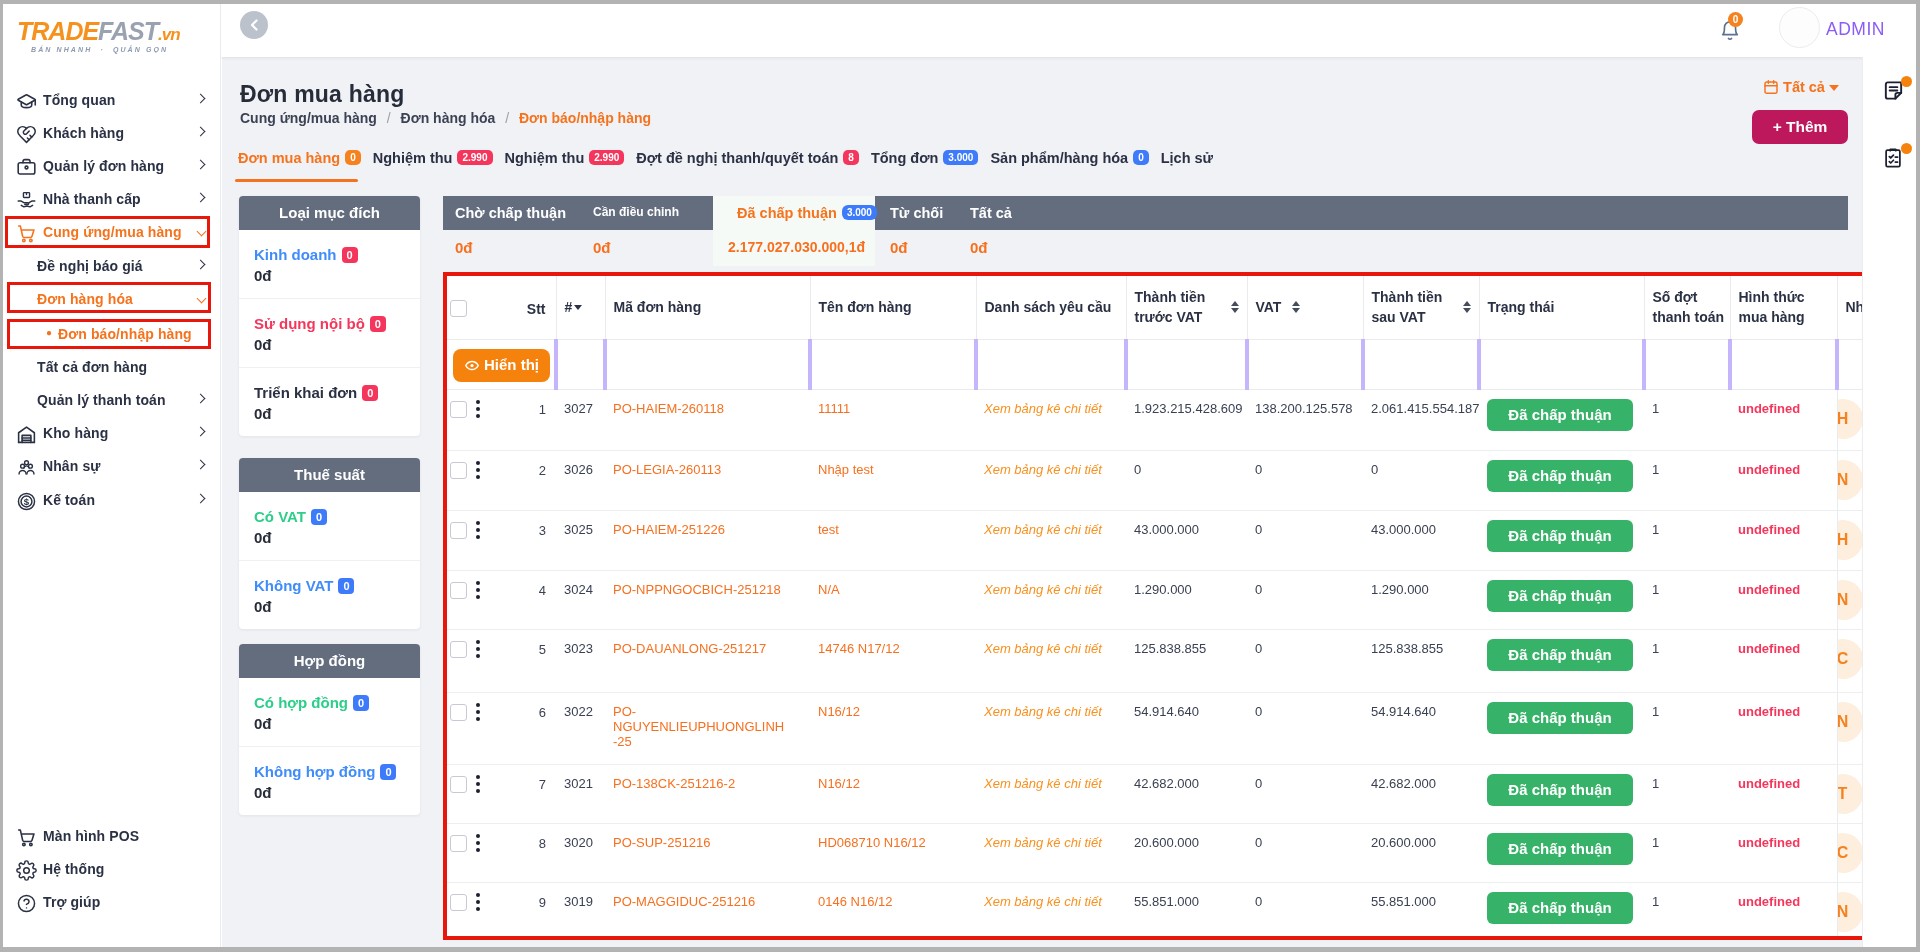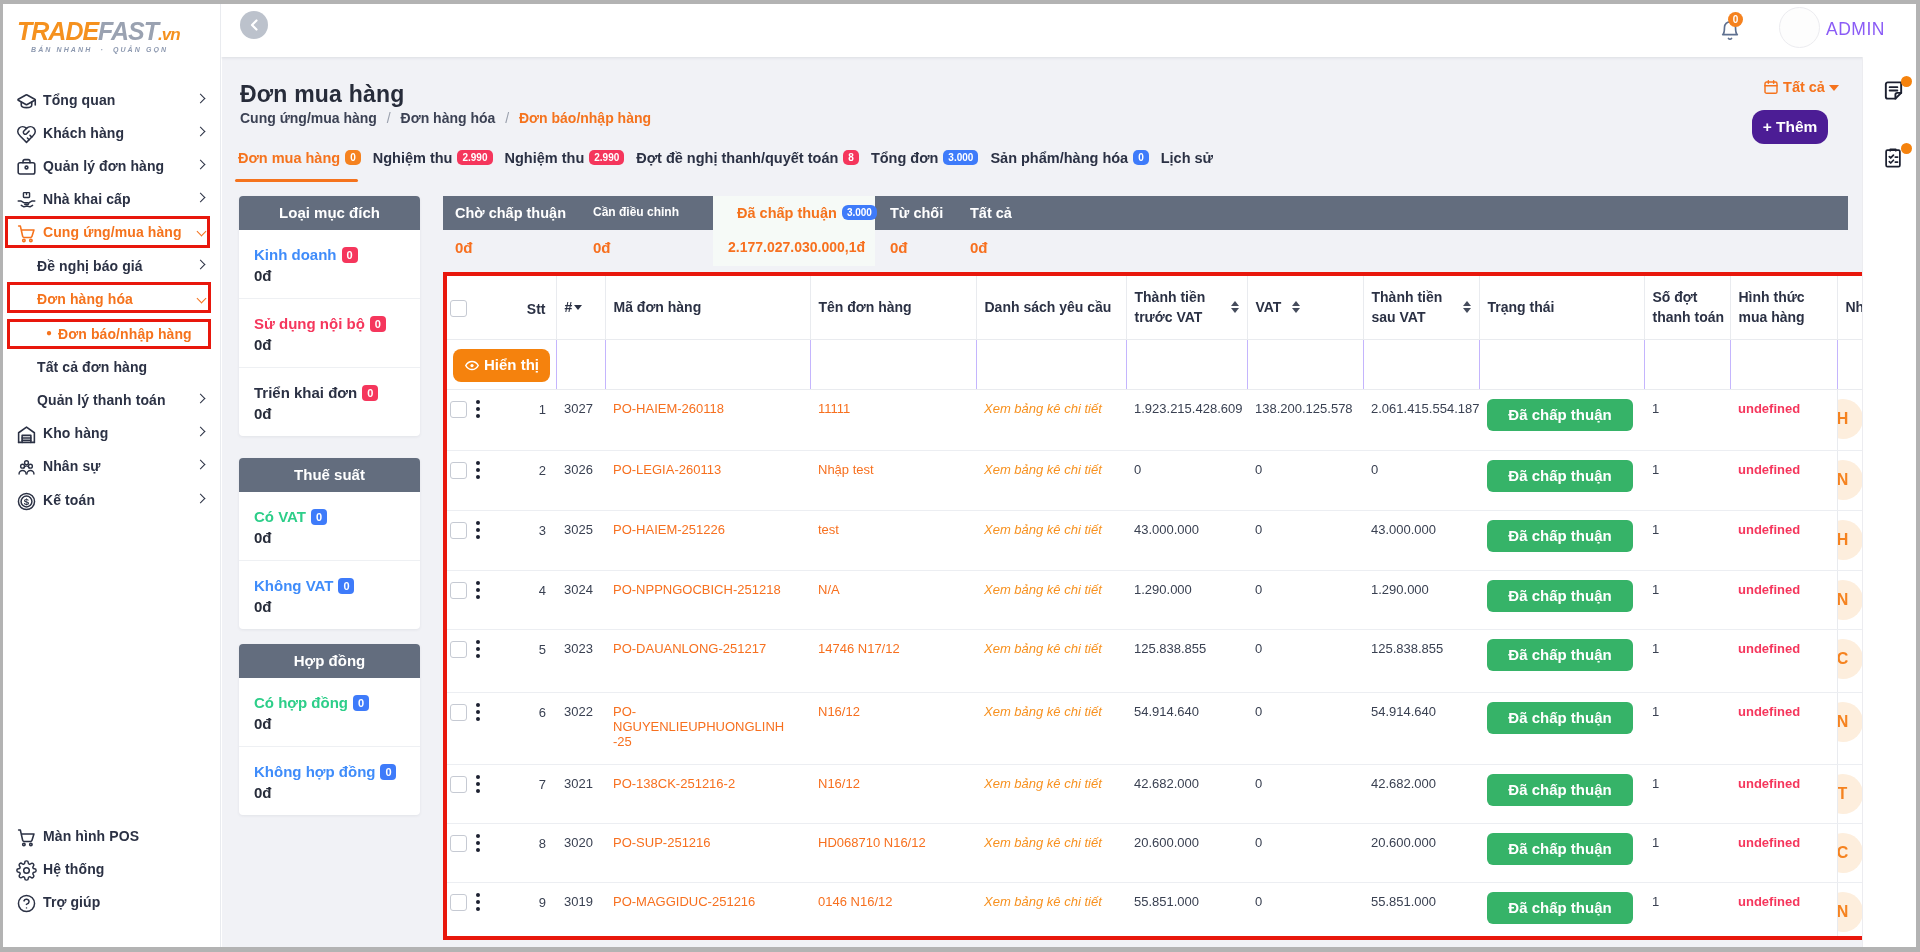--- a/index.html
+++ b/index.html
@@ -50,21 +50,21 @@
 .pi:last-child { border-bottom:none; }
 .pi .l1 { font-size:15px; font-weight:700; }
 .pi .l2 { font-size:15px; font-weight:700; color:#272c3a; margin-top:4px; }
 .sqbadge { display:inline-block; min-width:16px; text-align:center; border-radius:4px; color:#fff; font-weight:700; font-size:11px; padding:2px 4px; vertical-align:1px; margin-left:5px; }
 
 #dt { border-collapse:collapse; table-layout:fixed; width:1450px; }
 #dt td { overflow:hidden; }
 .hrow { height:63px; }
 .hrow td { font-size:14px; font-weight:700; color:#2b3144; border-right:1px solid #e9ebef; border-bottom:1px solid #e9ebef; padding-left:8px; line-height:20px; vertical-align:middle; position:relative; }
 .frow { height:50px; }
-.frow td { border-right:1px solid #c4b5fd; border-bottom:1px solid #e9ebef; position:relative; }
+.frow td { border-right:4px solid #c4b5fd; border-bottom:1px solid #e9ebef; position:relative; }
 .drow td { font-size:13px; color:#3a4152; vertical-align:top; padding:11px 4px 0 8px; border-bottom:1px solid #eceef2; }
 .drow td:first-child { padding-left:0; }
 .sarr { display:inline-block; width:0; height:0; border-left:4px solid transparent; border-right:4px solid transparent; border-top:5px solid #2b3144; vertical-align:2px; margin-left:2px; }
 .tri-u { display:block; width:0; height:0; border-left:4px solid transparent; border-right:4px solid transparent; border-bottom:5px solid #454c5c; margin-bottom:2px; }
 .tri-d { display:block; width:0; height:0; border-left:4px solid transparent; border-right:4px solid transparent; border-top:5px solid #454c5c; }
 .udarr { position:absolute; right:8px; top:25px; }
 .udarr2 { position:absolute; left:44px; top:25px; }
 .cb { display:inline-block; width:17px; height:17px; border:1.5px solid #c6cad3; border-radius:3px; background:#fff; }
 .kebab { position:absolute; left:29px; top:10px; width:4px; }
 .kebab i { display:block; width:4px; height:4px; border-radius:50%; background:#1c2030; margin-bottom:3px; }
@@ -90,21 +90,21 @@
     <h1 class="title" style="top:24px;">Đơn mua hàng</h1>
     <div class="crumb" style="top:53px;text-align:center;">Cung ứng/mua hàng <span class="sep">/</span> Đơn hàng hóa <span class="sep">/</span> <span class="orange">Đơn báo/nhập hàng</span></div>
 
     <div class="abs" style="left:1541px;top:22px;font-size:14.5px;font-weight:700;color:#f5731d;white-space:nowrap;">
       <svg style="vertical-align:-3px;" width="16" height="16" viewBox="0 0 24 24" fill="none" stroke="#f5731d" stroke-width="2.2" stroke-linecap="round" stroke-linejoin="round">
           <rect x="3" y="4.5" width="18" height="17" rx="2.5"></rect>
           <path d="M8 2.5v4M16 2.5v4M3 10h18"></path>
         </svg>
       Tất cả <span style="display:inline-block;width:0;height:0;border-left:5px solid transparent;border-right:5px solid transparent;border-top:6px solid #f5731d;vertical-align:1px;"></span>
     </div>
-    <div class="abs" style="left:1530px;top:53px;width:76px;height:34px;background:#4c1d95;border-radius:12px;color:#fff;font-size:15.5px;font-weight:700;text-align:center;line-height:33px;">+ Thêm</div>
+    <div class="abs" style="left:1530px;top:53px;width:96px;height:34px;background:#be185d;border-radius:7px;color:#fff;font-size:15.5px;font-weight:700;text-align:center;line-height:33px;">+ Thêm</div>
 
     <div class="tabs">
       <span class="t orange">Đơn mua hàng<span class="badge b-org">0</span></span><span class="t">Nghiệm thu<span class="badge b-red">2.990</span></span><span class="t">Nghiệm thu<span class="badge b-red">2.990</span></span><span class="t">Đợt đề nghị thanh/quyết toán<span class="badge b-red">8</span></span><span class="t">Tổng đơn<span class="badge b-blue">3.000</span></span><span class="t">Sản phẩm/hàng hóa<span class="badge b-blue">0</span></span><span class="t" style="margin-right:0;">Lịch sử</span>
     </div>
     <div class="abs" style="left:13px;top:122px;width:123px;height:3px;background:#f5731d;border-radius:2px;"></div>
 
     <div class="panel" style="top:139px;">
       <div class="ph">Loại mục đích</div>
       <div class="pi">
           <div class="l1 c-blue">Kinh doanh<span class="sqbadge b-red">0</span></div>
@@ -506,21 +506,21 @@
         <span class="chev"></span>
     </div>
     <div class="mi" style="top:180px;">
       <svg class="ico" viewBox="0 0 24 24" fill="none" stroke="#2b3144" stroke-width="1.6" stroke-linecap="round" stroke-linejoin="round">
           <rect x="8.5" y="3" width="7" height="5.5" rx="0.8"></rect>
           <path d="M12 3v2.2"></path>
           <path d="M2.5 12.5h3l3.5 2h4.5a1 1 0 0 1 0 2H10"></path>
           <path d="M21.5 12.5h-3l-3.5 2"></path>
           <path d="M6 17.5l3 1.8 3.5-1 3.5 1 3-1.8"></path>
         </svg>
-      <span class="lbl">Nhà khai cấp</span>
+      <span class="lbl">Nhà thanh cấp</span>
         <span class="chev"></span>
     </div>
     <div class="mi" style="top:213px;">
       <svg class="ico" viewBox="0 0 24 24" fill="none" stroke="#f5731d" stroke-width="1.8" stroke-linecap="round" stroke-linejoin="round">
           <circle cx="9" cy="20" r="1.4"></circle>
           <circle cx="17" cy="20" r="1.4"></circle>
           <path d="M3 3.5h2l2.6 11.6a2 2 0 0 0 2 1.4h6.7a2 2 0 0 0 2-1.4L20.5 8H6"></path>
         </svg>
       <span class="lbl orange">Cung ứng/mua hàng</span>
         <span class="chevd"></span>

